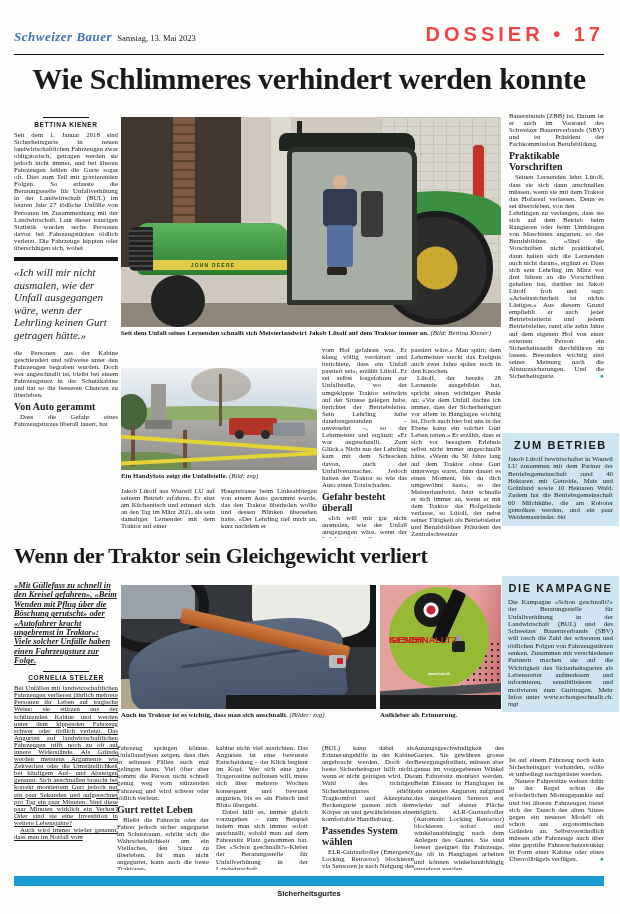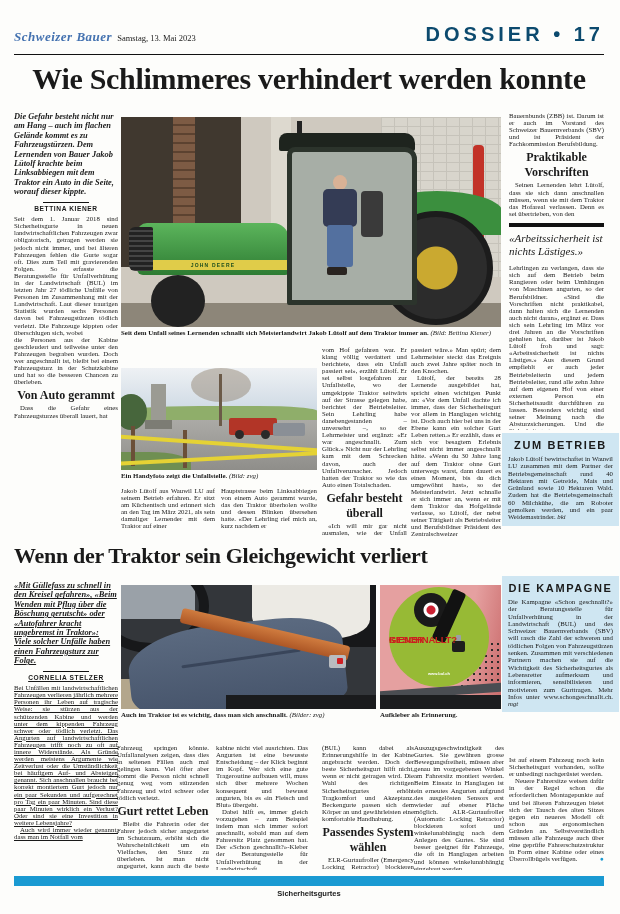--- a/index.html
+++ b/index.html
@@ -3,36 +3,36 @@
 <meta charset="utf-8">
 <style>
   html,body{margin:0;padding:0;background:#e9e9e6;}
   .page{position:relative;width:620px;height:914px;background:#fdfdfb;margin:0 auto;overflow:hidden;
         font-family:"Liberation Serif","DejaVu Serif",serif;color:#1a1a1a;}
   .abs{position:absolute;}
 
   
   .logo{font-weight:bold;font-style:italic;font-size:13px;letter-spacing:.5px;color:#4472b0;}
   .mdate{font-size:8.5px;color:#222;margin-left:5px;}
-  .section{font-family:"Liberation Sans",sans-serif;font-weight:bold;font-size:20px;letter-spacing:4px;color:#0c4a6e;}
+  .section{font-family:"Liberation Sans",sans-serif;font-weight:bold;font-size:20px;letter-spacing:4px;color:#ef4444;}
   .toprule{border-top:1.6px solid #111;}
 
   
   .h1{font-weight:bold;font-size:30px;letter-spacing:-.3px;text-align:center;line-height:1;}
   .h2{font-weight:bold;font-size:22px;letter-spacing:-.3px;line-height:1;}
 
   
   .bt{font-size:6.8px;line-height:7.1px;text-align:justify;}
   .bt p{margin:0;}
   .bt p.ind{text-indent:6px;}
   .intro{font-size:8.4px;line-height:9.4px;font-weight:bold;font-style:italic;text-align:left;}
   .byline{font-family:"Liberation Sans",sans-serif;font-weight:bold;font-size:6.6px;letter-spacing:.6px;
           text-align:center;margin:5px 0 3px;}
   .byline::before{content:"";display:block;width:46px;margin:0 auto 2.5px;border-top:1px solid #111;}
-  .sub{font-weight:bold;font-size:12px;margin:3px 0 1px;text-align:center;}
+  .sub{font-weight:bold;font-size:10px;margin:3px 0 1px;text-align:left;}
   .pq{border-top:4px solid #111;padding-top:5px;font-style:italic;font-size:11px;line-height:12.6px;
       text-align:left;margin:6px 0 7px;}
   .dot::after{content:"\25CF";color:#1a9ad2;font-size:6.5px;float:right;margin-left:3px;}
   .clip{overflow:hidden;}
 
   
   .cap{font-size:6.9px;font-weight:bold;line-height:8px;margin-top:2px;text-align:left;}
   .cap .credit{font-weight:normal;font-style:italic;}
 
   
@@ -140,25 +140,25 @@
 
   <div class="abs" style="left:14px;top:27px;">
     <span class="logo">Schweizer Bauer</span><span class="mdate">Samstag, 13. Mai 2023</span>
   </div>
   <div class="abs section" style="right:16px;top:23px;">DOSSIER • 17</div>
   <div class="abs toprule" style="left:14px;top:54px;width:590px;"></div>
 
   <div class="abs h1" style="left:14px;top:64px;width:590px;">Wie Schlimmeres verhindert werden konnte</div>
 
   <div class="abs clip" style="left:14px;top:112px;width:104px;height:448px;">
-    <div class="intro">Die Gefahr besteht nicht nur am Hang – auch im flachen Gelände kommt es zu Fahrzeugstürzen. Dem Lernenden von Bauer Jakob Lütolf krachte beim Linksabbiegen mit dem Traktor ein Auto in die Seite, worauf dieser kippte.</div>
     <div class="byline">BETTINA KIENER</div>
     <div class="bt">
       <p>Seit dem 1. Januar 2018 sind Sicherheitsgurte in neuen landwirtschaftlichen Fahrzeugen zwar obligatorisch, getragen werden sie jedoch nicht immer, und bei älteren Fahrzeugen fehlen die Gurte sogar oft. Dies zum Teil mit gravierenden Folgen. So erfasste die Beratungsstelle für Unfallverhütung in der Landwirtschaft (BUL) im letzten Jahr 27 tödliche Unfälle von Personen im Zusammenhang mit der Landwirtschaft. Laut dieser traurigen Statistik wurden sechs Personen davon bei Fahrzeugstürzen tödlich verletzt. Die Fahrzeuge kippten oder überschlugen sich, wobei</p>
     </div>
+    <div class="pq">«Ich will mir nicht ausmalen, wie der Unfall ausgegangen wäre, wenn der Lehrling keinen Gurt getragen hätte.»</div>
     <div class="bt">
       <p>die Personen aus der Kabine geschleudert und teilweise unter den Fahrzeugen begraben wurden. Doch wer angeschnallt ist, bleibt bei einem Fahrzeugsturz in der Schutzkabine und hat so die besseren Chancen zu überleben.</p>
     </div>
     <div class="sub">Von Auto gerammt</div>
     <div class="bt">
       <p class="ind">Dass die Gefahr eines Fahrzeugsturzes überall lauert, hat</p>
     </div>
   </div>
 
   <div class="abs" style="left:121px;top:117px;width:380px;">
@@ -241,21 +241,20 @@
   </div>
 
   <div class="abs clip" style="left:509px;top:112px;width:95px;height:318px;">
     <div class="bt">
         <p>Bauernbunds (ZBB) ist. Darum ist er auch im Vorstand des Schweizer Bauernverbands (SBV) und ist Präsident der Fachkommission Berufsbildung.</p>
       </div>
     <div class="sub">Praktikable Vorschriften</div>
     <div class="bt">
         <p class="ind">Seinen Lernenden lehrt Lütolf, dass sie sich dann anschnallen müssen, wenn sie mit dem Traktor das Hofareal verlassen. Denn es sei übertrieben, von den</p>
       </div>
-    <div class="pq">«Arbeitssicherheit ist nichts Lästiges.»</div>
     <div class="bt">
         <p class="dot">Lehrlingen zu verlangen, dass sie sich auf dem Betrieb beim Rangieren oder beim Umhängen von Maschinen angurten, so der Berufsbildner. «Sind die Vorschriften nicht praktikabel, dann halten sich die Lernenden auch nicht daran», ergänzt er. Dass sich sein Lehrling im März vor drei Jahren an die Vorschriften gehalten hat, darüber ist Jakob Lütolf froh und sagt: «Arbeitssicherheit ist nichts Lästiges.» Aus diesem Grund empfiehlt er auch jeder Betriebsleiterin und jedem Betriebsleiter, rund alle zehn Jahre auf dem eigenen Hof von einer externen Person ein Sicherheitsaudit durchführen zu lassen. Besonders wichtig sind seiner Meinung nach die Absturzsicherungen. Und die Sicherheitsgurte.</p>
       </div>
   </div>
 
   <div class="abs ibox" style="left:502px;top:433px;width:117px;">
     <div class="ititle">ZUM BETRIEB</div>
     <div class="ibody">
       <span>Jakob Lütolf bewirtschaftet in Wauwil LU zusammen mit dem Partner der Betriebsgemeinschaft rund 40 Hektaren mit Getreide, Mais und Grünland sowie 10 Hektaren Wald. Zudem hat die Betriebsgemeinschaft 60 Milchkühe, die am Roboter gemolken werden, und ein paar Weidemastrinder.</span>
       <span class="icredit">bki</span>

